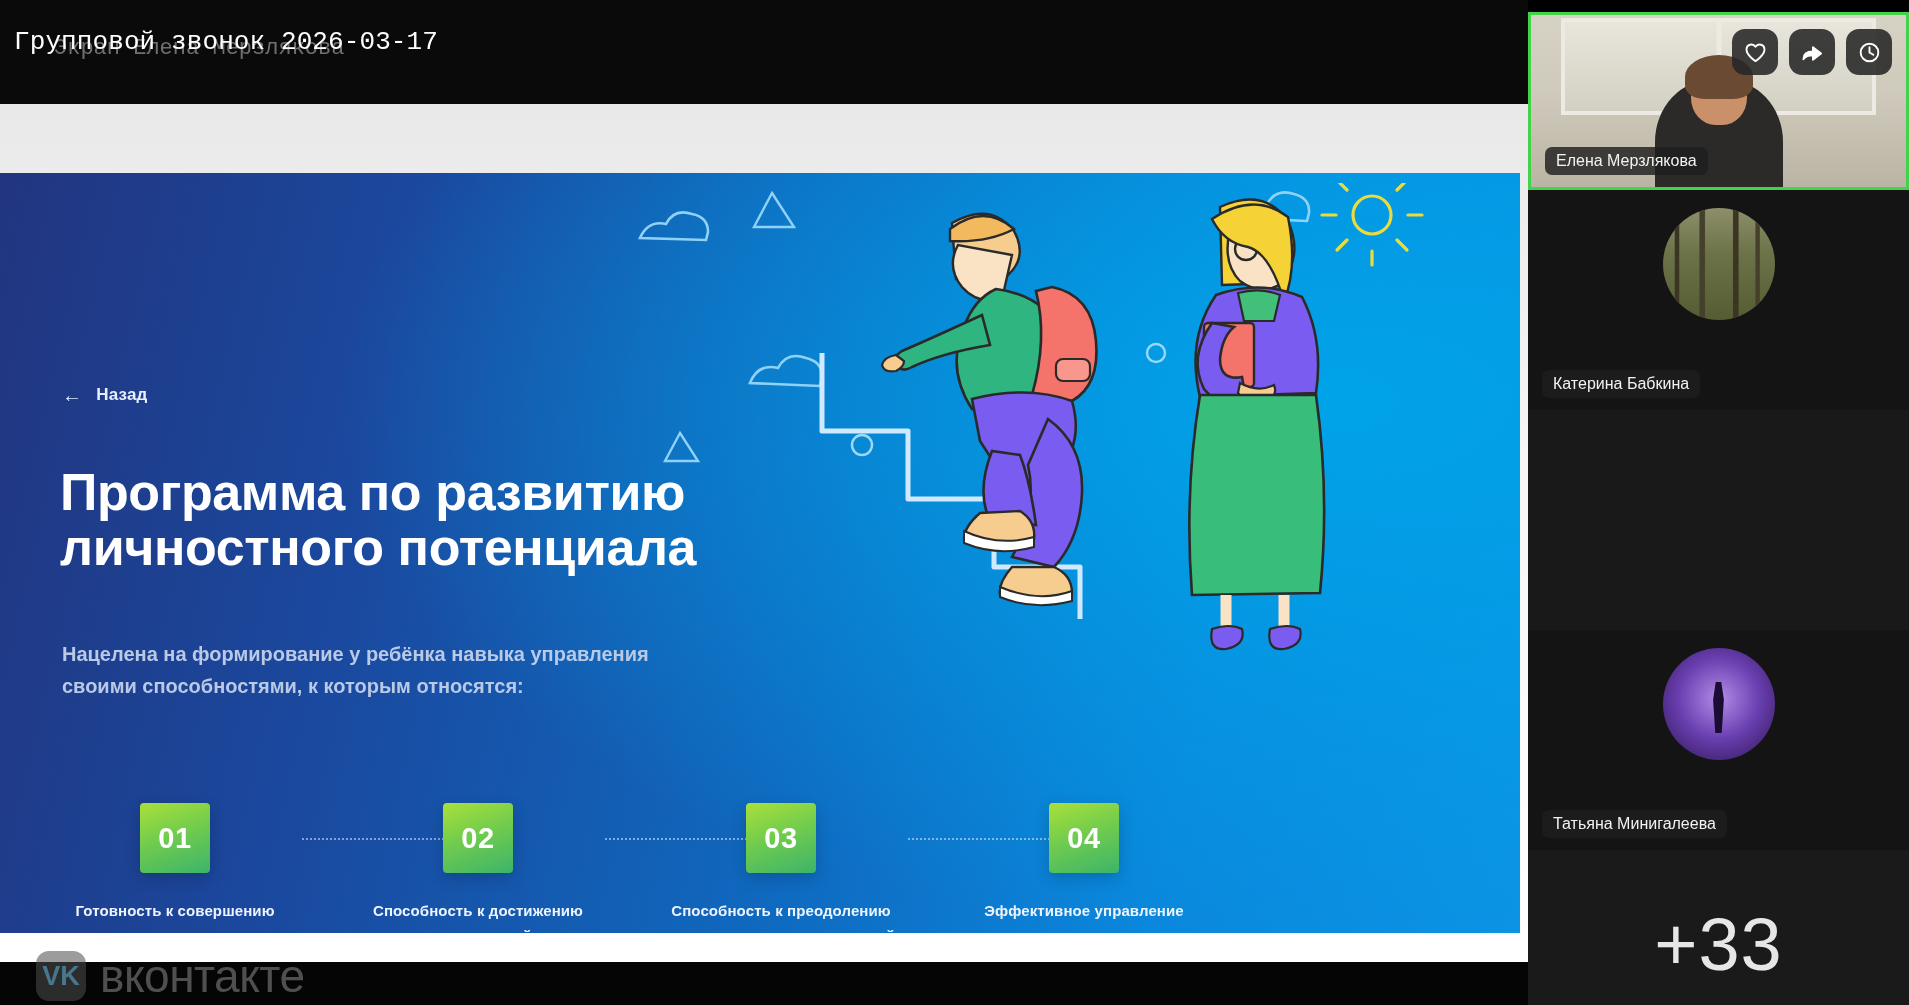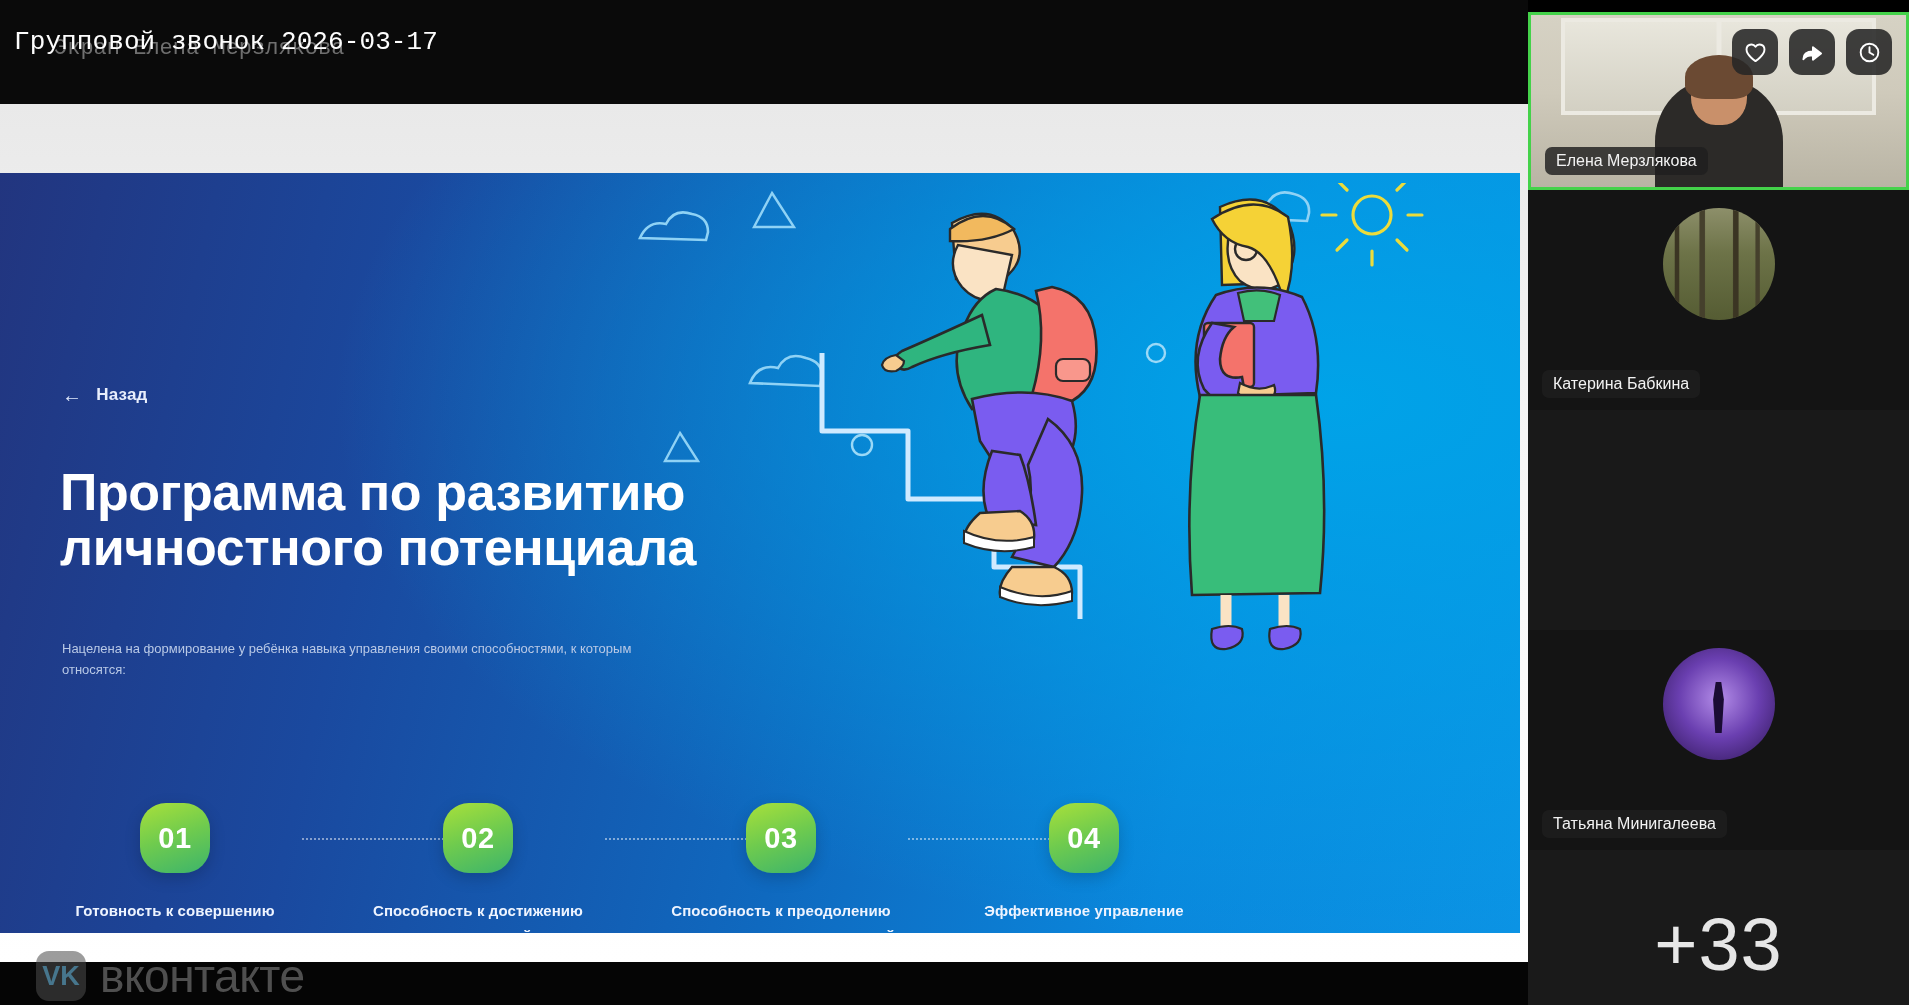--- a/index.html
+++ b/index.html
@@ -100,43 +100,43 @@
     line-height: 1.06;
     letter-spacing: -0.4px;
   }
 
   .slide-sub {
     position: absolute;
     left: 62px;
     top: 465px;
     width: 600px;
     color: #b9c9e6;
-    font-size: 13px;
+    font-size: 20px;
     line-height: 1.62;
-    font-weight: 400;
+    font-weight: 700;
   }
 
   
   .steps {
     position: absolute;
     left: 60px;
     top: 630px;
     width: 1140px;
     height: 200px;
   }
   .step {
     position: absolute;
     top: 0;
     width: 230px;
     text-align: center;
   }
   .step-badge {
     width: 70px; height: 70px;
     margin: 0 auto;
-    border-radius: 26px;
+    border-radius: 4px;
     background: linear-gradient(160deg, #a9e03a 0%, #6fcb4e 48%, #3cb46b 100%);
     color: #fff;
     font-size: 29px;
     font-weight: 700;
     display: flex;
     align-items: center;
     justify-content: center;
     letter-spacing: .5px;
     box-shadow: 0 5px 16px rgba(0,0,0,.18);
   }

